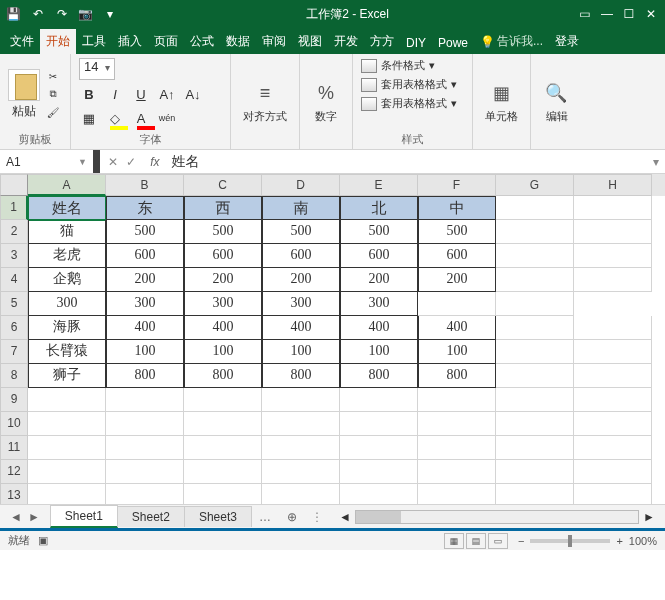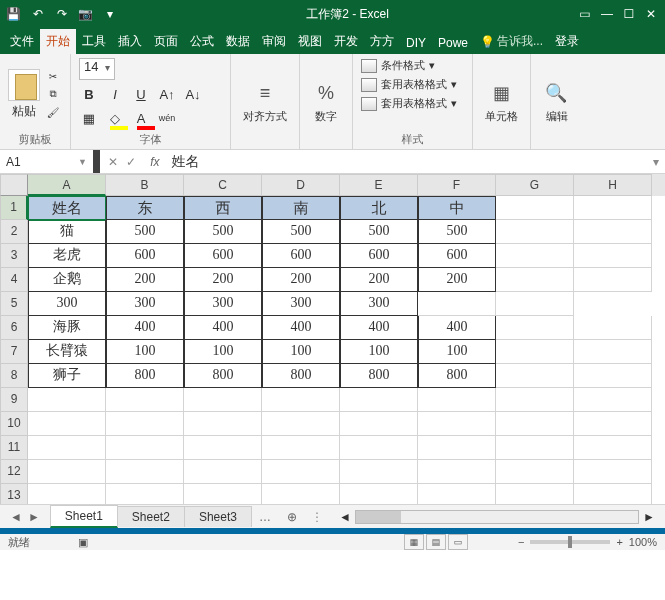--- a/index.html
+++ b/index.html
@@ -71,21 +71,21 @@
 
 .sheet-tabs { height:24px; border-top:1px solid #d4d4d4; display:flex; align-items:center; background:#f3f3f3; }
 .nav-arrows { display:flex; gap:6px; padding:0 10px; color:#666; }
 .sheet-tab { padding:3px 14px; border:1px solid #ccc; background:#e8e8e8; font-size:12px; cursor:pointer; border-bottom:none; margin-right:-1px;}
 .sheet-tab.active { background:#fff; border-bottom:2px solid #107c41; }
 .add-sheet { padding:0 8px; color:#666; }
 .hscroll { flex:1; display:flex; align-items:center; padding:0 10px; }
 .hscroll .track { flex:1; height:14px; border:1px solid #bbb; background:#eee; position:relative; margin:0 4px;}
 .hscroll .thumb { position:absolute; left:0; top:0; width:45px; height:12px; background:#ccc; }
 
-.status-bar { height:22px; background:#f3f3f3; border-top:6px solid #0369a1; display:flex; align-items:center; padding:0 8px; font-size:11px; color:#555;gap:40px; }
+.status-bar { height:22px; background:#f3f3f3; border-top:3px solid #0369a1; display:flex; align-items:center; padding:0 8px; font-size:11px; color:#555; }
 .status-bar .spacer { flex:1; }
 .view-btns { display:flex; gap:2px; }
 .view-btn { width:20px; height:16px; border:1px solid #bbb; display:flex; align-items:center; justify-content:center; font-size:9px; }
 .zoom { display:flex; align-items:center; gap:6px; margin-left:10px; }
 .zoom .slider { width:80px; height:4px; background:#ccc; position:relative; }
 .zoom .slider::after { content:""; position:absolute; left:38px; top:-4px; width:4px; height:12px; background:#888; }
 </style>
 </head>
 <body>
 

